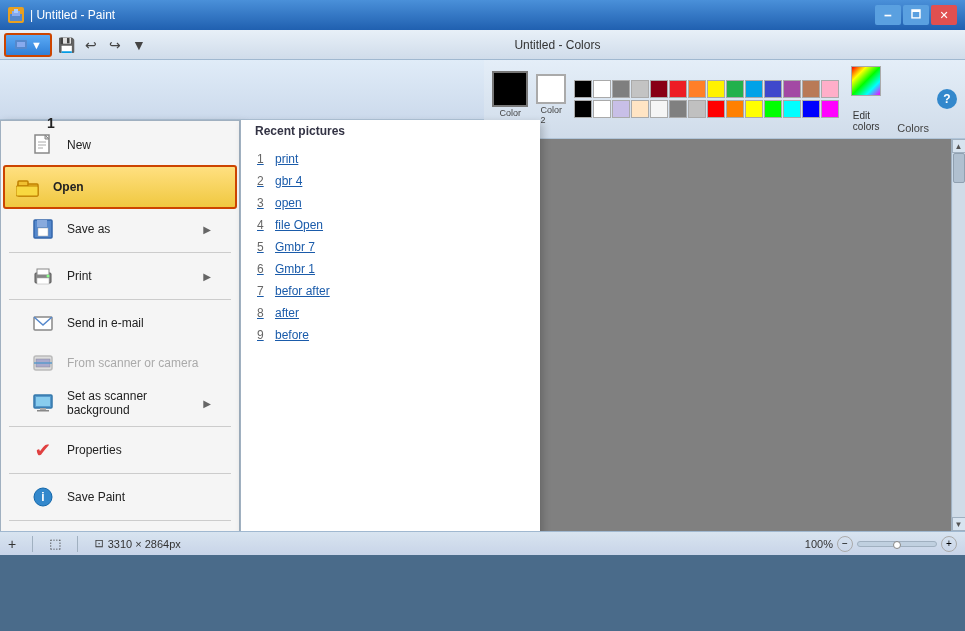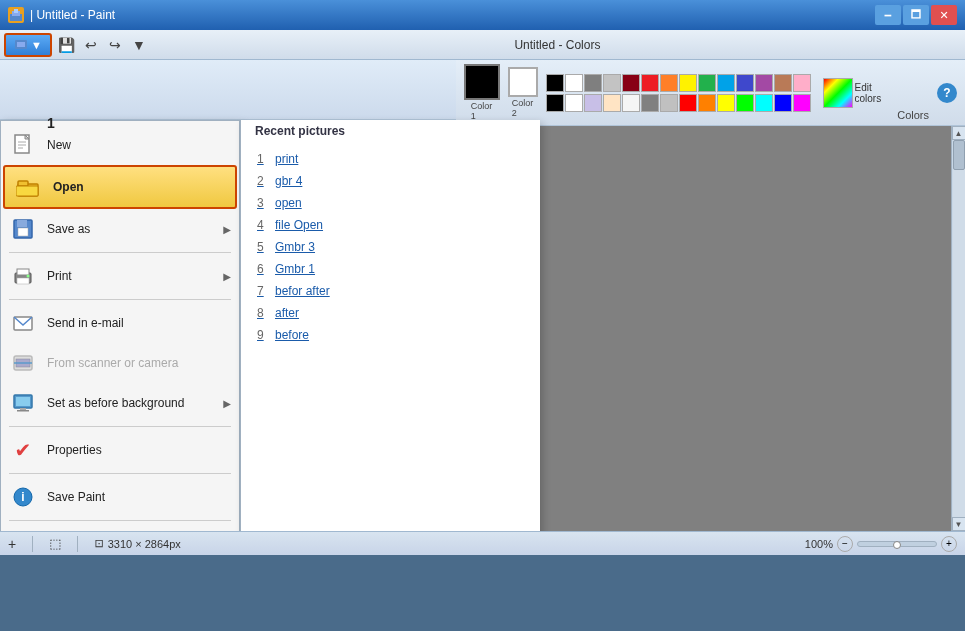--- a/index.html
+++ b/index.html
@@ -119,21 +119,21 @@
     .dropdown-menu {
       background: #f5f5f5;
       border: 1px solid #a0b0c0;
       width: 240px;
       box-shadow: 3px 3px 8px rgba(0,0,0,0.3);
       padding: 4px 0;
     }
     .menu-item {
       display: flex;
       align-items: center;
-      padding: 6px 8px;
+      padding: 6px 28px;
       cursor: pointer;
       gap: 10px;
       color: #222;
       position: relative;
     }
     .menu-item.active, .menu-item.highlighted {
       background: linear-gradient(to bottom, #ffe080, #f0c840);
       border: 1px solid #cc8800;
       margin: 0 2px;
       border-radius: 3px;
@@ -187,26 +187,26 @@
       display: flex;
       gap: 6px;
     }
     .recent-num {
       color: #666;
       text-decoration: none;
       min-width: 12px;
     }
     .edit-colors-btn {
       display: flex;
-      flex-direction: row;
+      flex-direction: column;
       align-items: center;
       cursor: pointer;
       font-size: 10px;
       color: #333;
-      gap: 2px;
+      gap: 14px;
       padding: 2px 4px;
     }
 
     
     .status-bar {
       background: linear-gradient(to bottom, #d8e4f0, #c8d4e8);
       height: 24px;
       display: flex;
       align-items: center;
       padding: 0 8px;
@@ -499,21 +499,21 @@
 
           <div class="menu-item">
             <div class="menu-icon">
               <svg width="22" height="22" viewBox="0 0 22 22">
                 <rect x="2" y="3" width="18" height="13" fill="#5599cc" stroke="#3377aa" stroke-width="1.5" rx="1"></rect>
                 <rect x="4" y="5" width="14" height="9" fill="#88ccee"></rect>
                 <rect x="8" y="16" width="6" height="3" fill="#aaa"></rect>
                 <rect x="5" y="18" width="12" height="1.5" fill="#888"></rect>
               </svg>
             </div>
-            <span class="menu-label">Set as before background</span>
+            <span class="menu-label">Set as scanner background</span>
             <span class="menu-arrow">▶</span>
           </div>
 
           <div class="menu-separator"></div>
 
           <div class="menu-item">
             <div class="menu-icon" style="color:#e04040; font-size:20px;">✔</div>
             <span class="menu-label">Properties</span>
           </div>
 
@@ -557,21 +557,21 @@
               <div class="recent-item">
                 <span class="recent-num">3</span>
                 <span>open</span>
               </div>
               <div class="recent-item">
                 <span class="recent-num">4</span>
                 <span>file Open</span>
               </div>
               <div class="recent-item">
                 <span class="recent-num">5</span>
-                <span>Gmbr 3</span>
+                <span>Gmbr 7</span>
               </div>
               <div class="recent-item">
                 <span class="recent-num">6</span>
                 <span>Gmbr 1</span>
               </div>
               <div class="recent-item">
                 <span class="recent-num">7</span>
                 <span>befor after</span>
               </div>
               <div class="recent-item">

